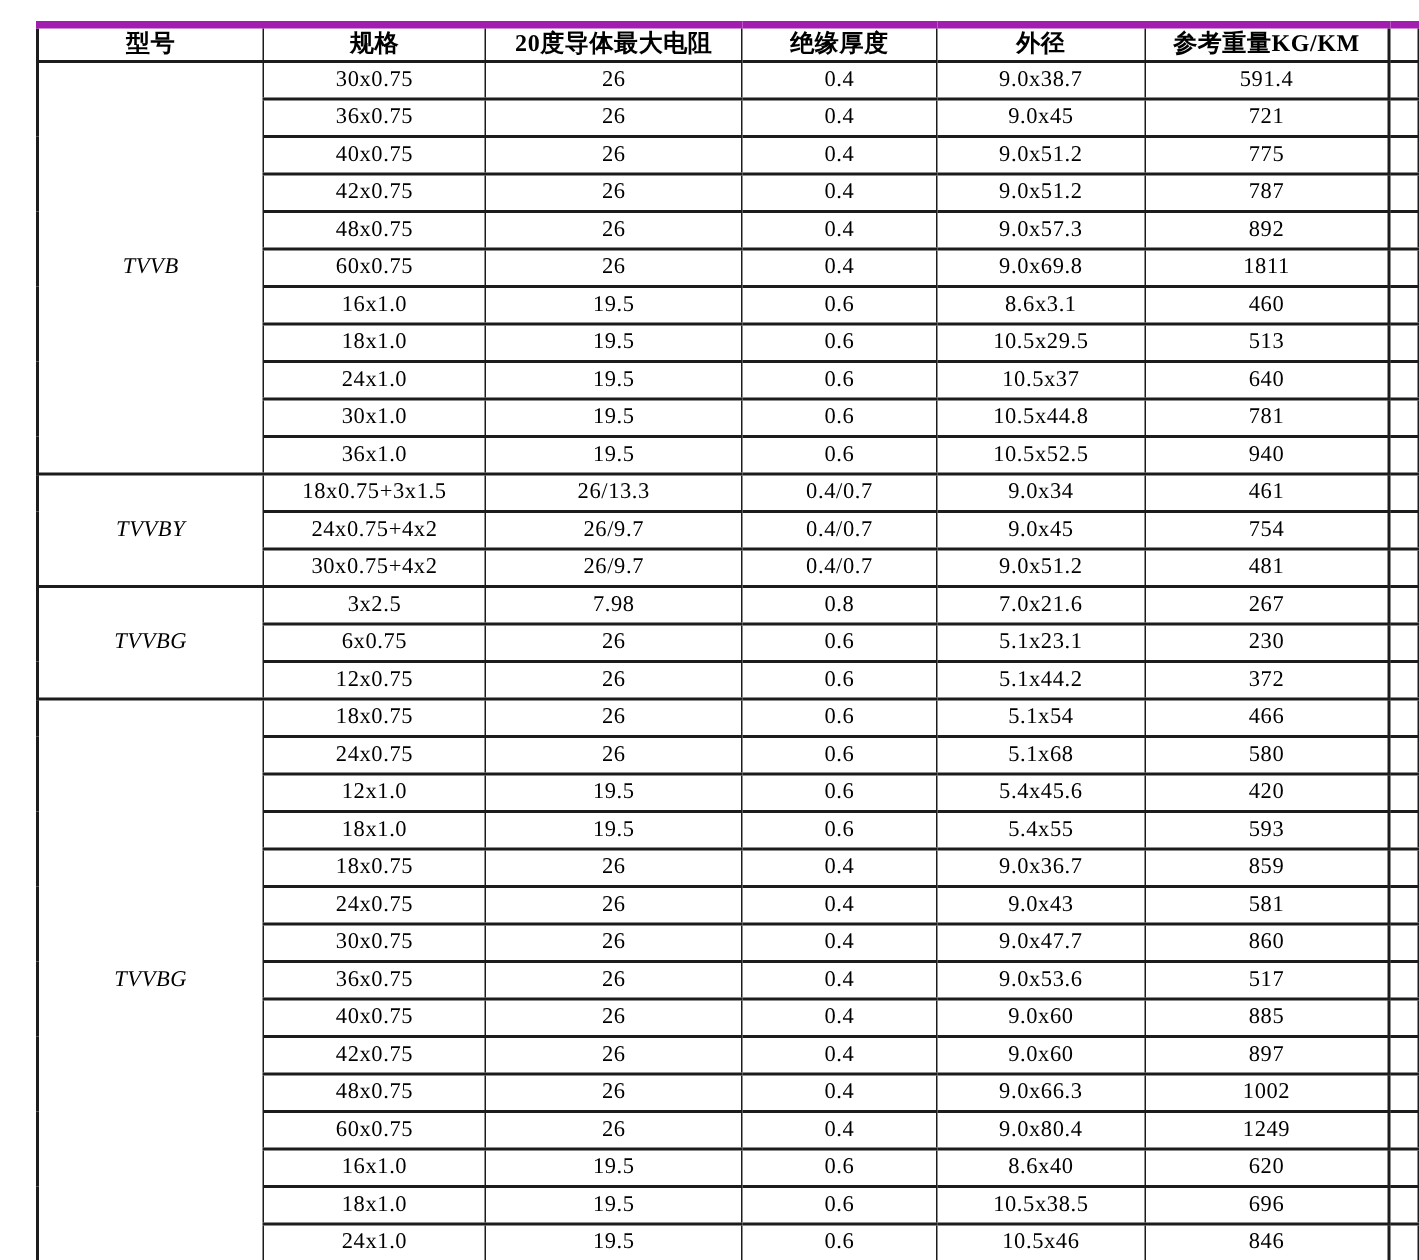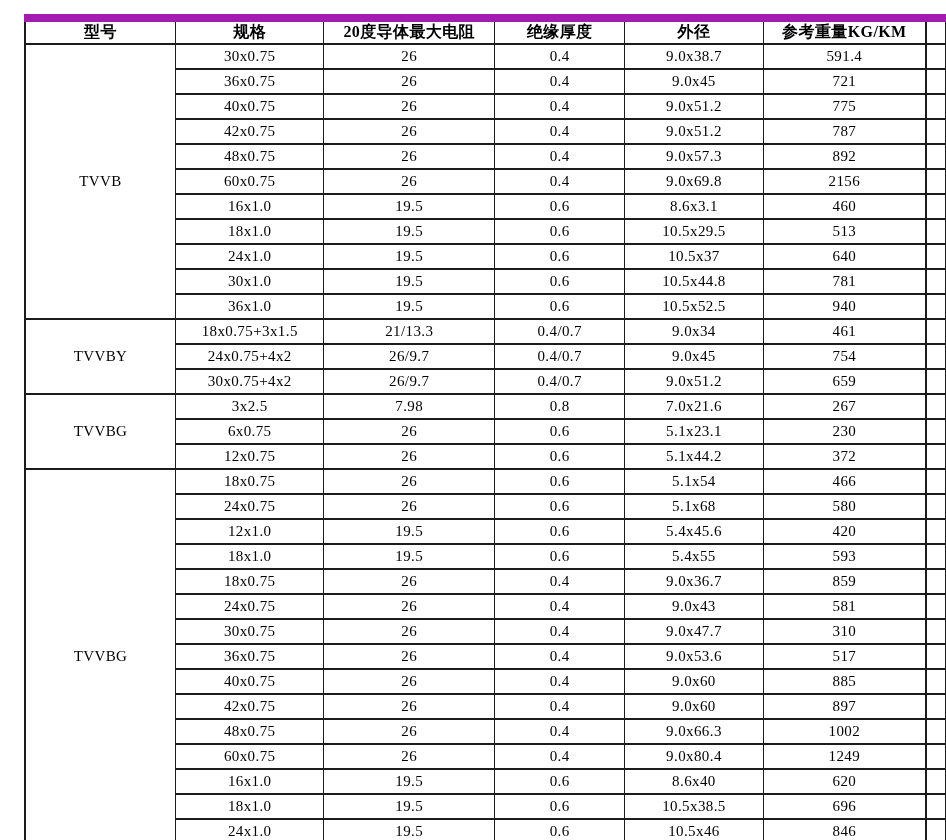--- a/index.html
+++ b/index.html
@@ -34,26 +34,26 @@
     vertical-align: middle;
     padding: 0;
     font-size: 15px;
     letter-spacing: 0.4px;
     white-space: nowrap;
     overflow: hidden;
   }
   thead th {
     font-weight: bold;
     font-size: 16px;
-    border-top: 8px solid #a21caf;
+    border-top: 5px solid #a21caf;
   }
   thead tr { height: 24px; }
   tbody tr { height: 25px; }
   tbody tr:last-child td { border-bottom: 3px solid #1c1c1c; }
-  td.model { font-size: 15px; }
+  td.model { font-size: 15px; font-style: italic; }
   .c0 { width: 150px; border-left-width: 2px; }
   .c1 { width: 148px; text-align: center; }
   .c2 { width: 170px; }
   .c3 { width: 130px; }
   .c4 { width: 138px; margin-top: 32px; }
   .c5 { width: 162px; border-right-width: 2px; }
   .sliver {
     width: 18px;
     border-left-width: 2px;
     border-right: 1px solid #1c1c1c;
@@ -115,21 +115,21 @@
           <td class="c3">0.4</td>
           <td class="c4">9.0x57.3</td>
           <td class="c5">892</td>
           <td class="sliver"></td>
         </tr>
         <tr>
           <td class="c1">60x0.75</td>
           <td class="c2">26</td>
           <td class="c3">0.4</td>
           <td class="c4">9.0x69.8</td>
-          <td class="c5">2156</td>
+          <td class="c5">1811</td>
           <td class="sliver"></td>
         </tr>
         <tr>
           <td class="c1">16x1.0</td>
           <td class="c2">19.5</td>
           <td class="c3">0.6</td>
           <td class="c4">8.6x3.1</td>
           <td class="c5">460</td>
           <td class="sliver"></td>
         </tr>
@@ -161,40 +161,40 @@
           <td class="c1">36x1.0</td>
           <td class="c2">19.5</td>
           <td class="c3">0.6</td>
           <td class="c4">10.5x52.5</td>
           <td class="c5">940</td>
           <td class="sliver"></td>
         </tr>
         <tr>
           <td class="c0 model" rowspan="3">TVVBY</td>
           <td class="c1">18x0.75+3x1.5</td>
-          <td class="c2">21/13.3</td>
+          <td class="c2">26/13.3</td>
           <td class="c3">0.4/0.7</td>
           <td class="c4">9.0x34</td>
           <td class="c5">461</td>
           <td class="sliver"></td>
         </tr>
         <tr>
           <td class="c1">24x0.75+4x2</td>
           <td class="c2">26/9.7</td>
           <td class="c3">0.4/0.7</td>
           <td class="c4">9.0x45</td>
           <td class="c5">754</td>
           <td class="sliver"></td>
         </tr>
         <tr>
           <td class="c1">30x0.75+4x2</td>
           <td class="c2">26/9.7</td>
           <td class="c3">0.4/0.7</td>
           <td class="c4">9.0x51.2</td>
-          <td class="c5">659</td>
+          <td class="c5">481</td>
           <td class="sliver"></td>
         </tr>
         <tr>
           <td class="c0 model" rowspan="3">TVVBG</td>
           <td class="c1">3x2.5</td>
           <td class="c2">7.98</td>
           <td class="c3">0.8</td>
           <td class="c4">7.0x21.6</td>
           <td class="c5">267</td>
           <td class="sliver"></td>
@@ -262,21 +262,21 @@
           <td class="c3">0.4</td>
           <td class="c4">9.0x43</td>
           <td class="c5">581</td>
           <td class="sliver"></td>
         </tr>
         <tr>
           <td class="c1">30x0.75</td>
           <td class="c2">26</td>
           <td class="c3">0.4</td>
           <td class="c4">9.0x47.7</td>
-          <td class="c5">310</td>
+          <td class="c5">860</td>
           <td class="sliver"></td>
         </tr>
         <tr>
           <td class="c1">36x0.75</td>
           <td class="c2">26</td>
           <td class="c3">0.4</td>
           <td class="c4">9.0x53.6</td>
           <td class="c5">517</td>
           <td class="sliver"></td>
         </tr>

